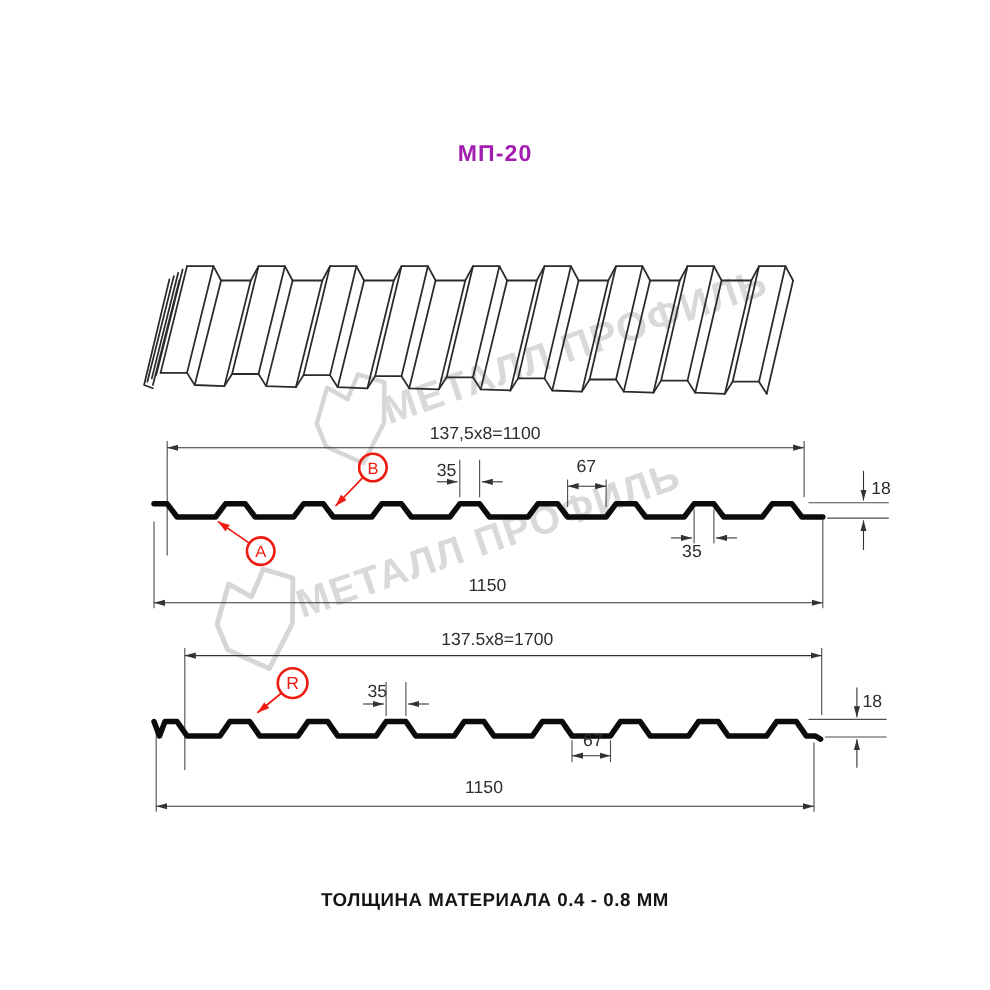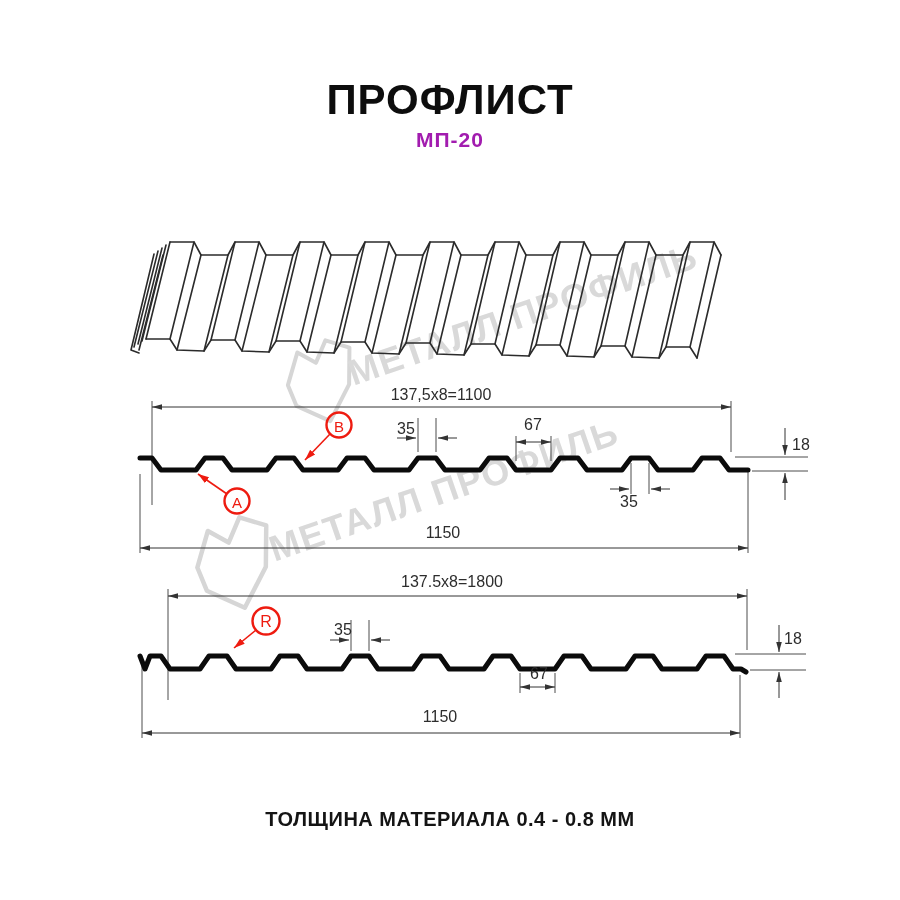--- a/index.html
+++ b/index.html
@@ -3,31 +3,30 @@
 <meta charset="utf-8">
 <style>
   html,body{margin:0;padding:0;background:#ffffff;}
   .screen{
     position:relative;width:900px;height:900px;background:#ffffff;overflow:hidden;
     font-family:"Liberation Sans", sans-serif;
   }
   .abs{position:absolute;transform:translate(-50%,-50%);white-space:nowrap;}
   .title{font-size:42px;font-weight:bold;letter-spacing:1px;color:#0d0d0d;}
   .subtitle{font-size:21px;font-weight:bold;letter-spacing:1px;color:#a21caf;}
-  .footer{font-size:20px;font-weight:bold;letter-spacing:0.5px;color:#141414;}
+  .footer{font-size:17px;font-weight:bold;letter-spacing:0.5px;color:#141414;}
   .dim{font-size:16px;color:#2d2d2d;}
   .red-letter{font-size:15px;color:#ee1b10;font-weight:normal;}
   .art{position:absolute;left:0;top:0;}
 </style>
 </head>
 <body>
 
 <div class="screen">
 
-  <div class="abs title" style="left:450px;top:100px;">ПРОФЛИСТ</div>
   <div class="abs subtitle" style="left:450px;top:140px;">МП-20</div>
 
   <svg class="art" width="900" height="900" viewBox="0 0 900 900">
     <defs>
       <marker id="dimA" markerWidth="12" markerHeight="8" refX="10" refY="4" orient="auto-start-reverse" markerUnits="userSpaceOnUse">
         <path d="M0,1.2 L10,4 L0,6.8 Z" fill="#333333"></path>
       </marker>
       <marker id="dimE" markerWidth="12" markerHeight="8" refX="10" refY="4" orient="auto" markerUnits="userSpaceOnUse">
         <path d="M0,1.2 L10,4 L0,6.8 Z" fill="#333333"></path>
       </marker>
@@ -111,21 +110,21 @@
 
   <div class="abs dim" style="left:441px;top:395px;">137,5x8=1100</div>
   <div class="abs dim" style="left:443px;top:533px;">1150</div>
   <div class="abs dim" style="left:406px;top:429px;">35</div>
   <div class="abs dim" style="left:533px;top:425px;">67</div>
   <div class="abs dim" style="left:801px;top:445px;">18</div>
   <div class="abs dim" style="left:629px;top:502px;">35</div>
   <div class="abs red-letter" style="left:237px;top:502px;">A</div>
   <div class="abs red-letter" style="left:339px;top:426px;">B</div>
 
-  <div class="abs dim" style="left:452px;top:582px;">137.5x8=1800</div>
+  <div class="abs dim" style="left:452px;top:582px;">137.5x8=1700</div>
   <div class="abs dim" style="left:440px;top:717px;">1150</div>
   <div class="abs dim" style="left:343px;top:630px;">35</div>
   <div class="abs dim" style="left:539px;top:674px;">67</div>
   <div class="abs dim" style="left:793px;top:639px;">18</div>
   <div class="abs red-letter" style="left:266px;top:622px;font-size:16px;">R</div>
 
   <div class="abs footer" style="left:450px;top:819px;">ТОЛЩИНА МАТЕРИАЛА 0.4 - 0.8 ММ</div>
 </div>
 
 </body></html>

